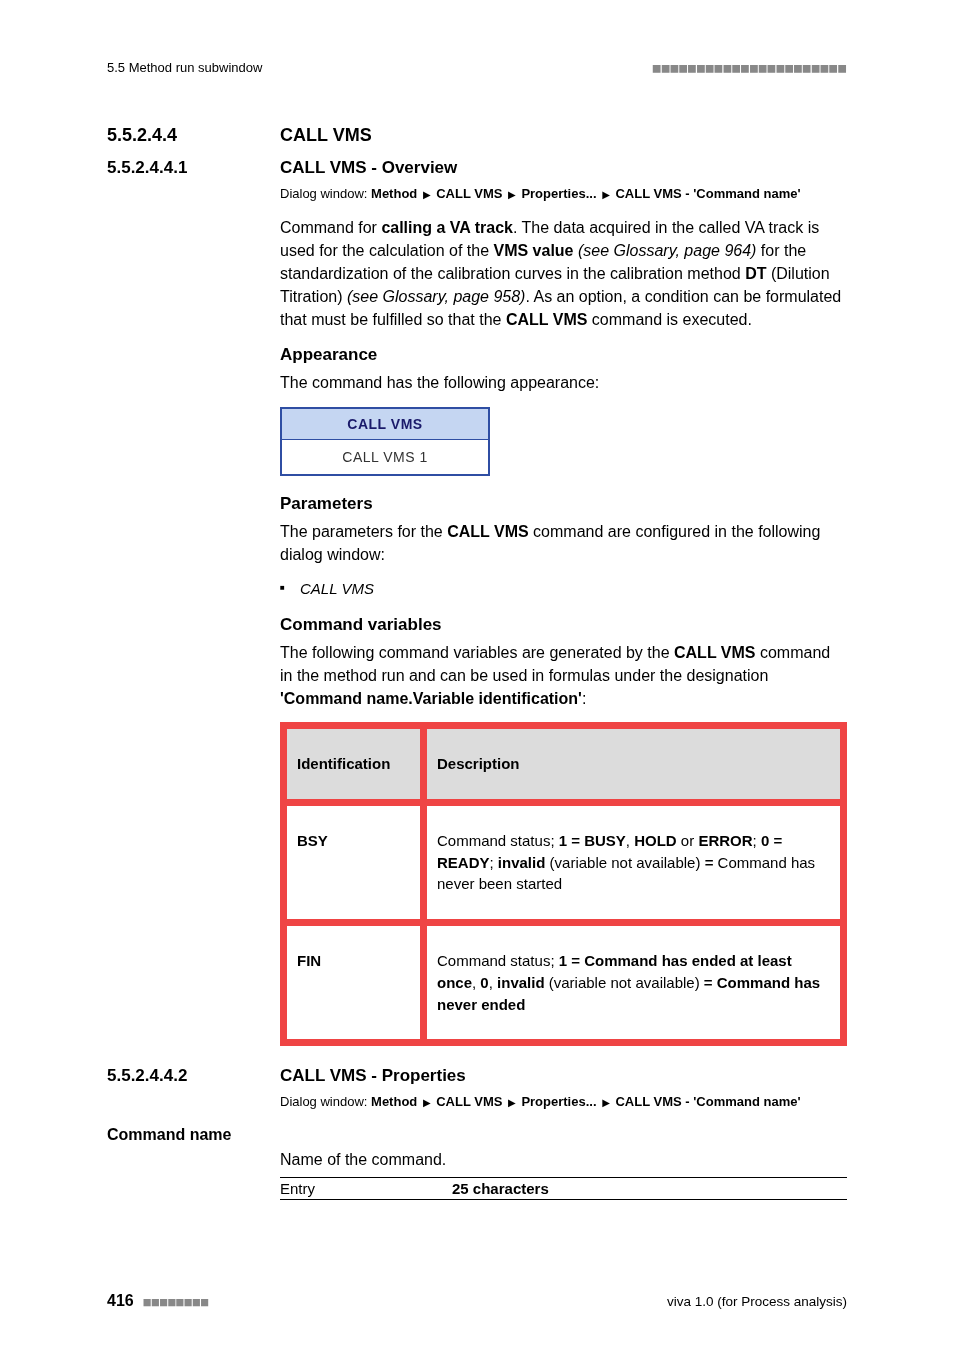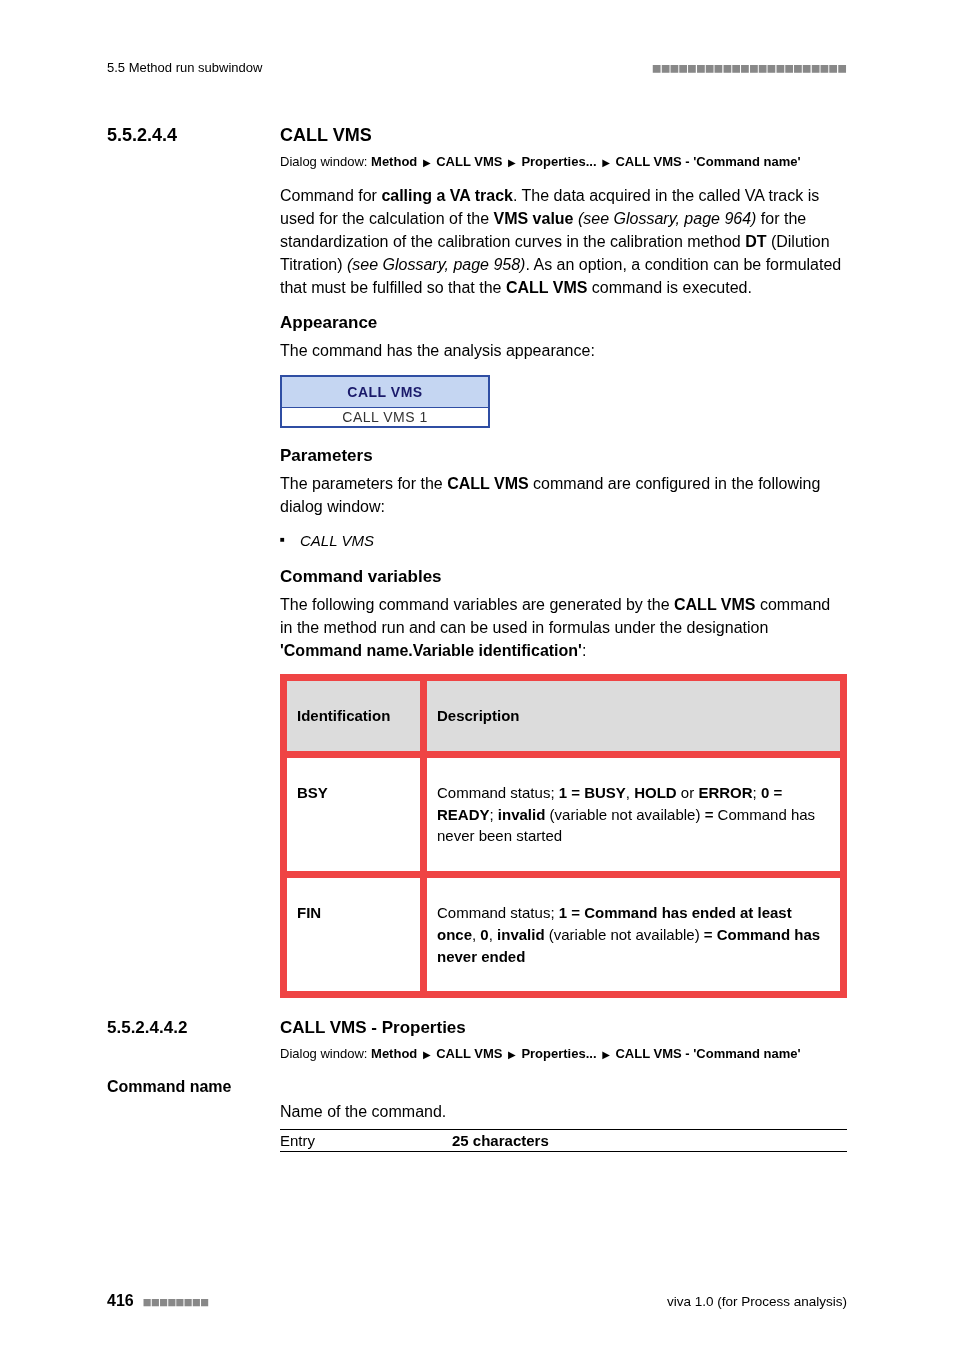--- a/index.html
+++ b/index.html
@@ -89,21 +89,21 @@
     padding: 7px 0;
     font-weight: 700;
     color: #1a1a6a;
     font-size: 14px;
     letter-spacing: 0.5px;
     border-bottom: 1px solid #2f4ea3;
   }
   .callvms-body {
     background: #fff;
     text-align: center;
-    padding: 1px 0;
+    padding: 9px 0;
     font-size: 14px;
     color: #333;
     letter-spacing: 0.5px;
   }
 
   ul.bullets {
     list-style: none;
     margin-top: 4px;
     margin-bottom: 14px;
   }
@@ -187,40 +187,44 @@
   <div class="header-running">
     <span>5.5 Method run subwindow</span>
     <span class="header-deco">■■■■■■■■■■■■■■■■■■■■■■</span>
   </div>
 
   <div class="h-row main">
     <span class="h-num">5.5.2.4.4</span>
     <span class="h-title">CALL VMS</span>
   </div>
 
+  <div class="h-row">
+    <span class="h-num">5.5.2.4.4.1</span>
+    <span class="h-title">CALL VMS - Overview</span>
+  </div>
 
   <div class="indented">
 
     <div class="dialog-path">
       <span>Dialog window: </span>
       <span class="strong">Method</span>
       <span class="arrow">▶</span>
       <span class="strong">CALL VMS</span>
       <span class="arrow">▶</span>
       <span class="strong">Properties...</span>
       <span class="arrow">▶</span>
       <span class="strong">CALL VMS - 'Command name'</span>
     </div>
 
     <p class="body">
       <span>Command for </span><span class="b">calling a VA track</span><span>. The data acquired in the called VA track is used for the calculation of the </span><span class="b">VMS value</span><span class="i"> (see Glossary, page 964)</span><span> for the standardization of the calibration curves in the calibration method </span><span class="b">DT</span><span> (Dilution Titration) </span><span class="i">(see Glossary, page 958)</span><span>. As an option, a condition can be formulated that must be fulfilled so that the </span><span class="b">CALL VMS</span><span> command is executed.</span>
     </p>
 
     <div class="subhead">Appearance</div>
-    <p class="body">The command has the analysis appearance:</p>
+    <p class="body">The command has the following appearance:</p>
 
     <div class="callvms-box">
       <div class="callvms-head">CALL VMS</div>
       <div class="callvms-body">CALL VMS 1</div>
     </div>
 
     <div class="subhead">Parameters</div>
     <p class="body">
       <span>The parameters for the </span><span class="b">CALL VMS</span><span> command are configured in the following dialog window:</span>
     </p>

